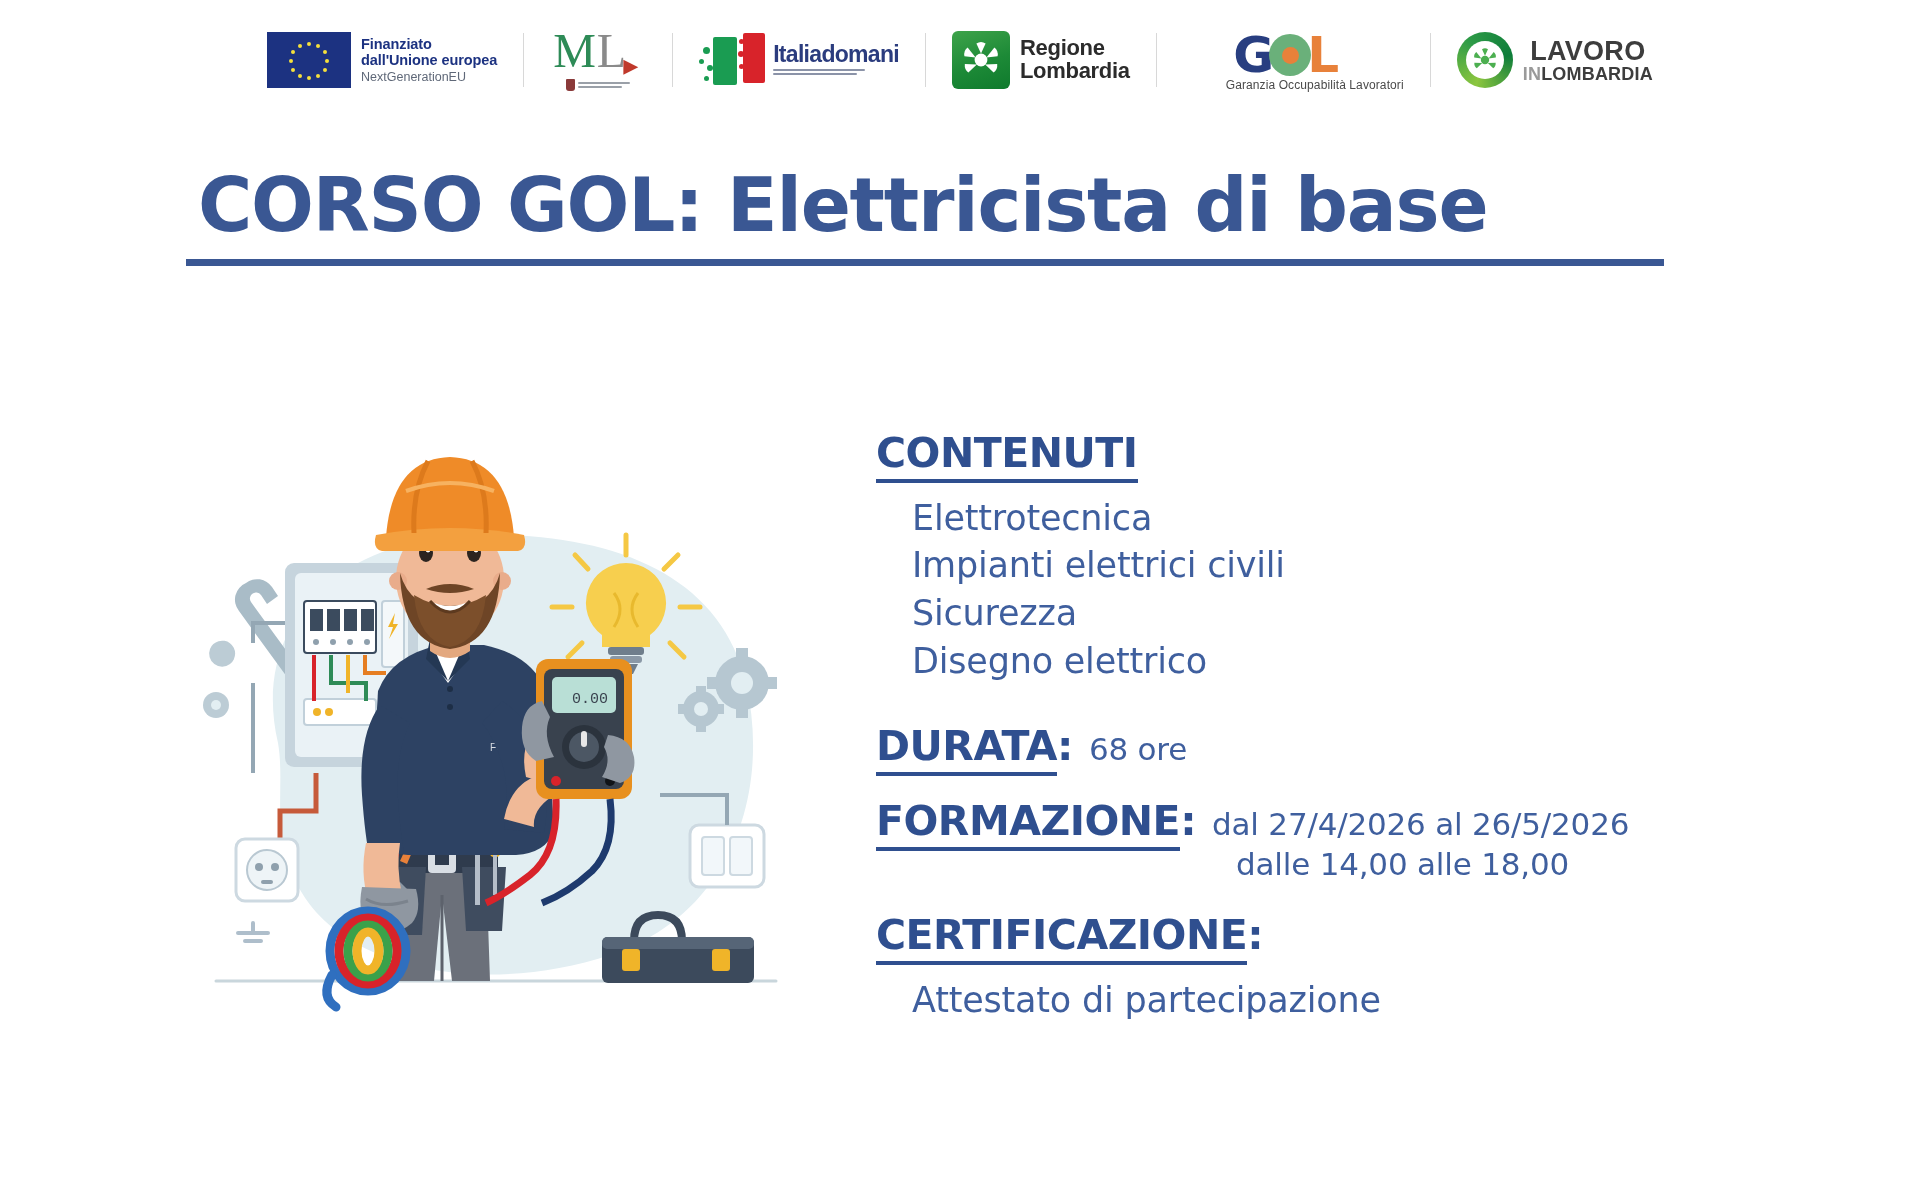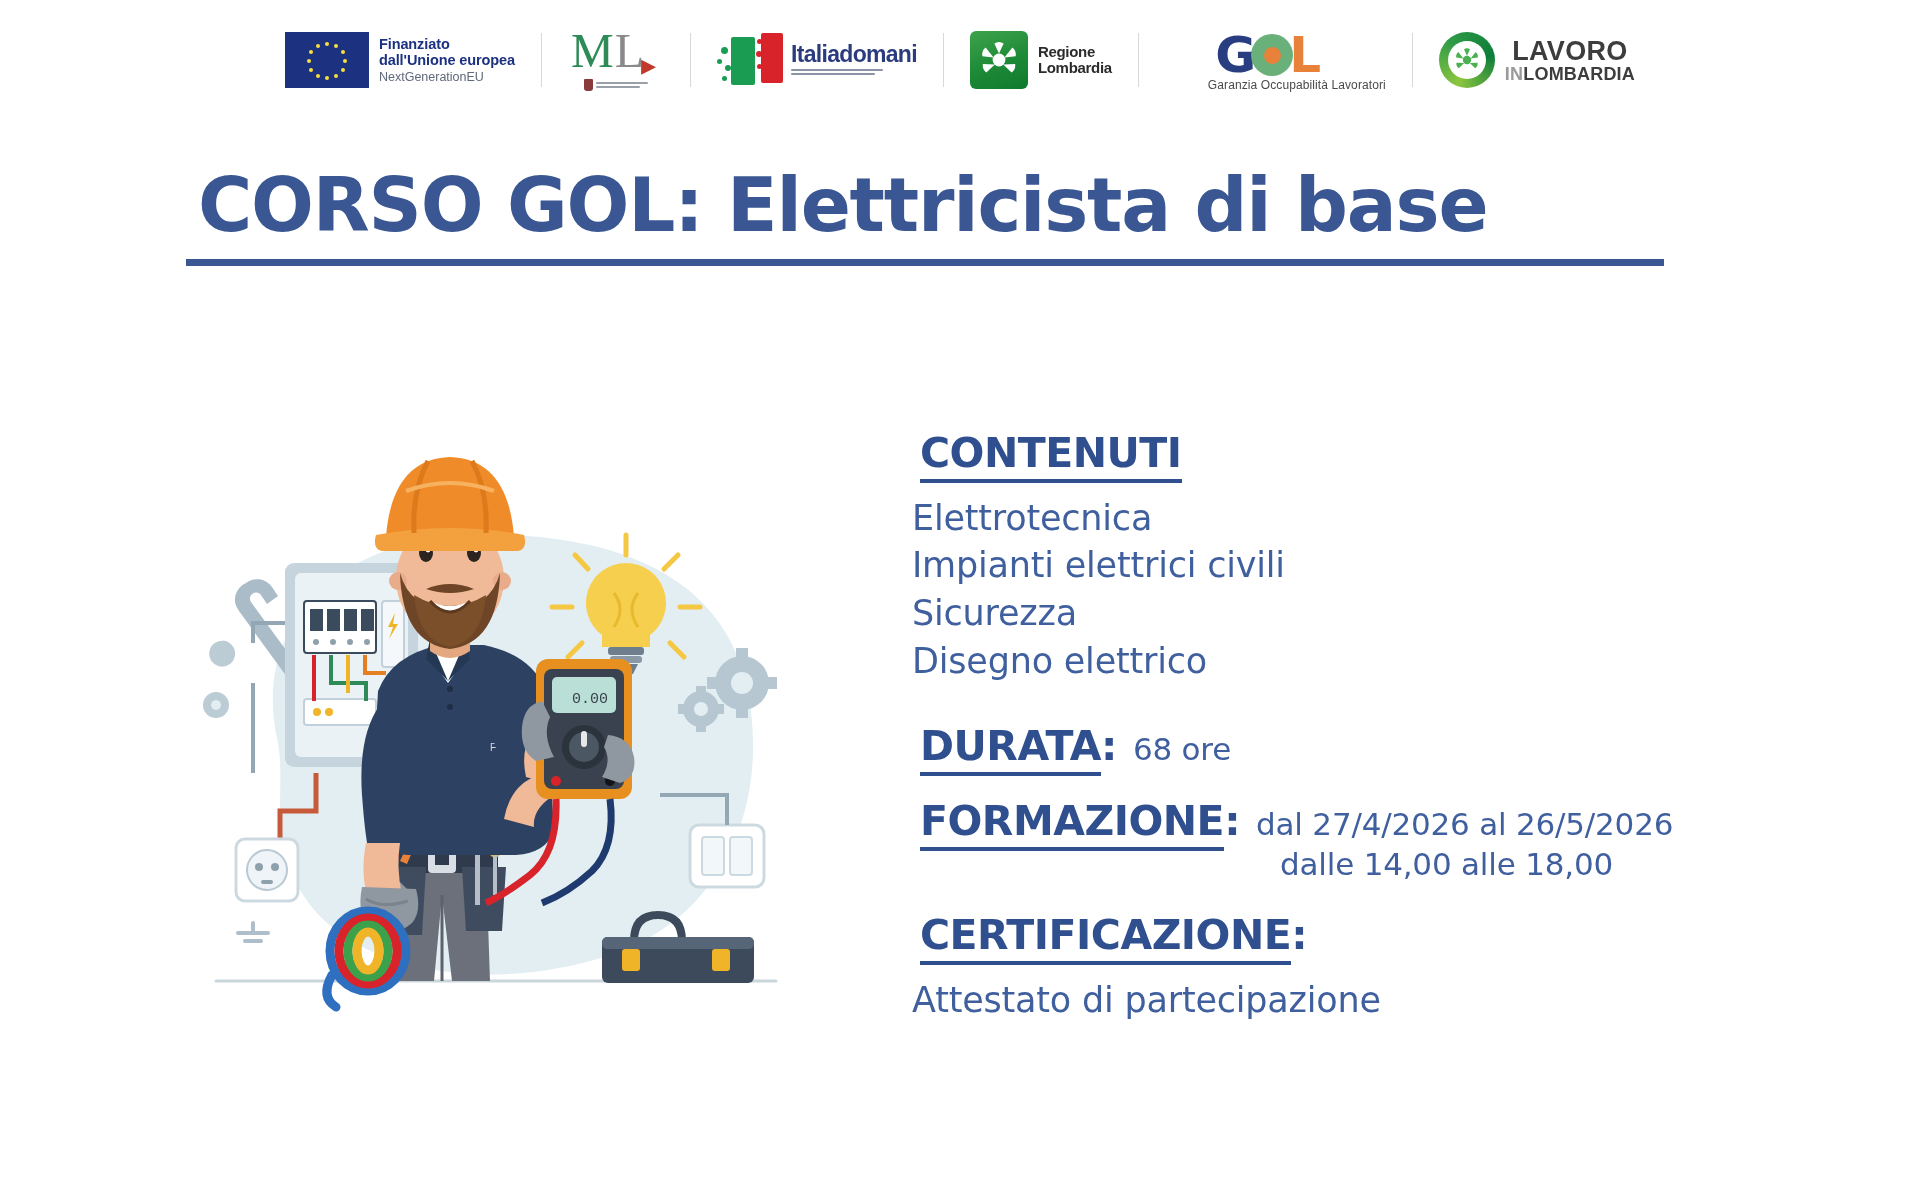--- a/index.html
+++ b/index.html
@@ -148,21 +148,21 @@
 
   
   .rl-logo { display: flex; align-items: center; gap: 10px; }
   .rl-mark {
     width: 58px; height: 58px; border-radius: 6px; flex: none;
     background: linear-gradient(160deg,#3ea34a 0%, #1d8a37 55%, #0f7a2d 100%);
     position: relative;
   }
   .rl-rose { position: absolute; inset: 0; }
   .rl-text {
-    font-size: 15px; font-weight: bold; color: #2b2b2b;
+    font-size: 22px; font-weight: bold; color: #2b2b2b;
     line-height: 1.04; letter-spacing: -0.3px;
   }
 
   
   .gol-logo { display: flex; flex-direction: column; align-items: center; }
   .gol-row {
     position: relative; width: 120px; height: 52px;
   }
   .gol-g {
     position: absolute; left: 0; top: 2px;
@@ -261,21 +261,20 @@
 
   .sec-head {
     font-family: "DejaVu Sans", sans-serif;
     font-size: 41px;
     font-weight: bold;
     color: #2f4f8f;
     letter-spacing: -0.5px;
     display: inline-block;
     position: relative;
     line-height: 1.14;
-    margin-left: 44px;
   }
   .sec-head .u {
     border-bottom: 4px solid #2f4f8f;
     padding-bottom: 2px;
     display: inline-block;
   }
   .sec-head .colon {
     font-size: 41px;
     font-weight: bold;
     color: #2f4f8f;

